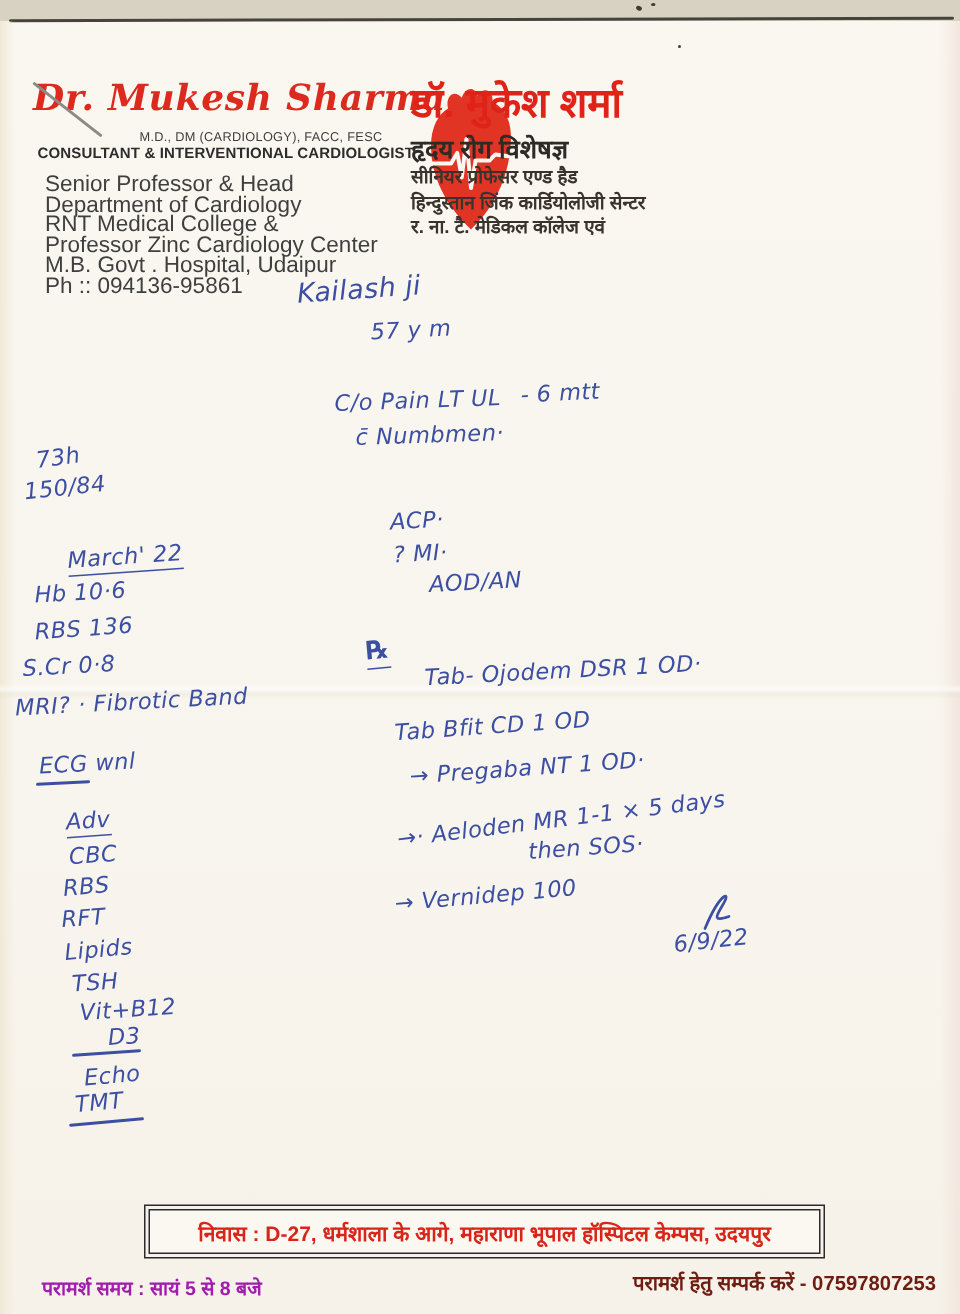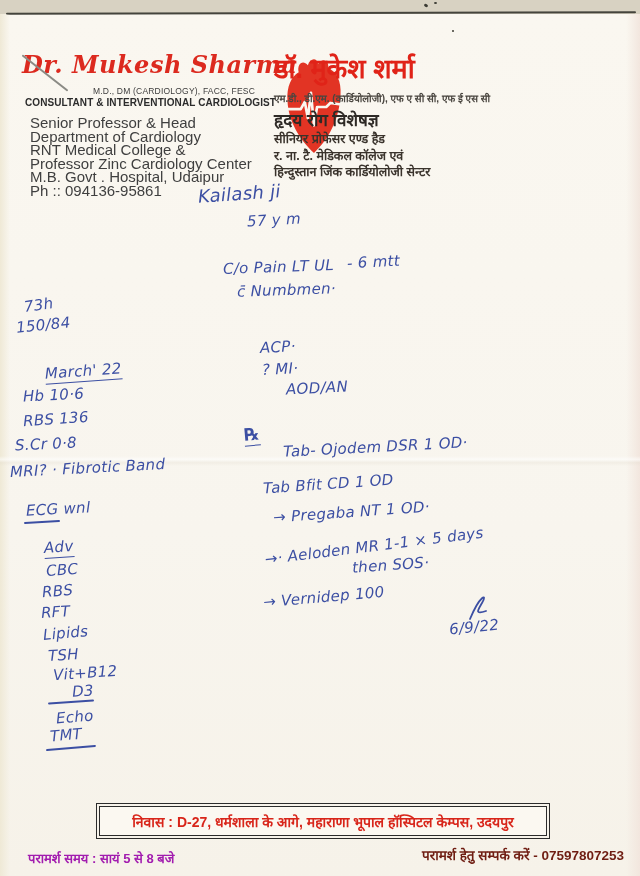--- a/index.html
+++ b/index.html
@@ -75,25 +75,24 @@
 
 <div class="logo">
   <svg width="66" height="100" viewBox="0 0 64 98" xmlns="http://www.w3.org/2000/svg">
     <path d="M32 95 C 18 82, 7 64, 6 44 C 5 30 10 20 17 16 C 15 8 21 3 26 9 C 28 2 35 1 36 8 C 40 1 47 4 46 12 C 54 15 59 25 58 38 C 57 62 46 82 32 95 Z" fill="#e23424"></path>
     <path d="M2 52 L19 52 L23 45 L26 61 L29 36 L32 68 L35 50 L44 50 L48 46 L62 48" fill="none" stroke="#faf7f0" stroke-width="2.6" stroke-linejoin="round" stroke-linecap="round"></path>
   </svg>
 </div>
 
 <div class="right-block">
   <div class="doc-name-hi">डॉ. मुकेश शर्मा</div>
-  <div class="cred-hi">एम.डी., डी.एम. (कार्डियोलोजी), एफ ए सी सी, एफ ई एस सी</div>
   <div class="spec-hi">हृदय रोग विशेषज्ञ</div>
   <div class="hi-line">सीनियर प्रोफेसर एण्ड हैड</div>
+  <div class="hi-line">हिन्दुस्तान जिंक कार्डियोलोजी सेन्टर</div>
   <div class="hi-line">र. ना. टै. मेडिकल कॉलेज एवं</div>
-  <div class="hi-line">हिन्दुस्तान जिंक कार्डियोलोजी सेन्टर</div>
 </div>
 
 <div class="hw" style="left:198px;top:183px;font-size:18px;transform:rotate(-4deg)">Kailash ji</div>
 <div class="hw" style="left:247px;top:211px;transform:rotate(-3deg)">57 y m</div>
 <div class="hw" style="left:223px;top:258px;transform:rotate(-2deg)">C/o Pain LT UL</div>
 <div class="hw" style="left:347px;top:253px;transform:rotate(-3deg)">- 6 mtt</div>
 <div class="hw" style="left:237px;top:281px;transform:rotate(-2deg)">c̄ Numbmen·</div>
 
 <div class="hw" style="left:24px;top:296px;transform:rotate(-8deg)">73h</div>
 <div class="hw" style="left:16px;top:316px;transform:rotate(-6deg)">150/84</div>

